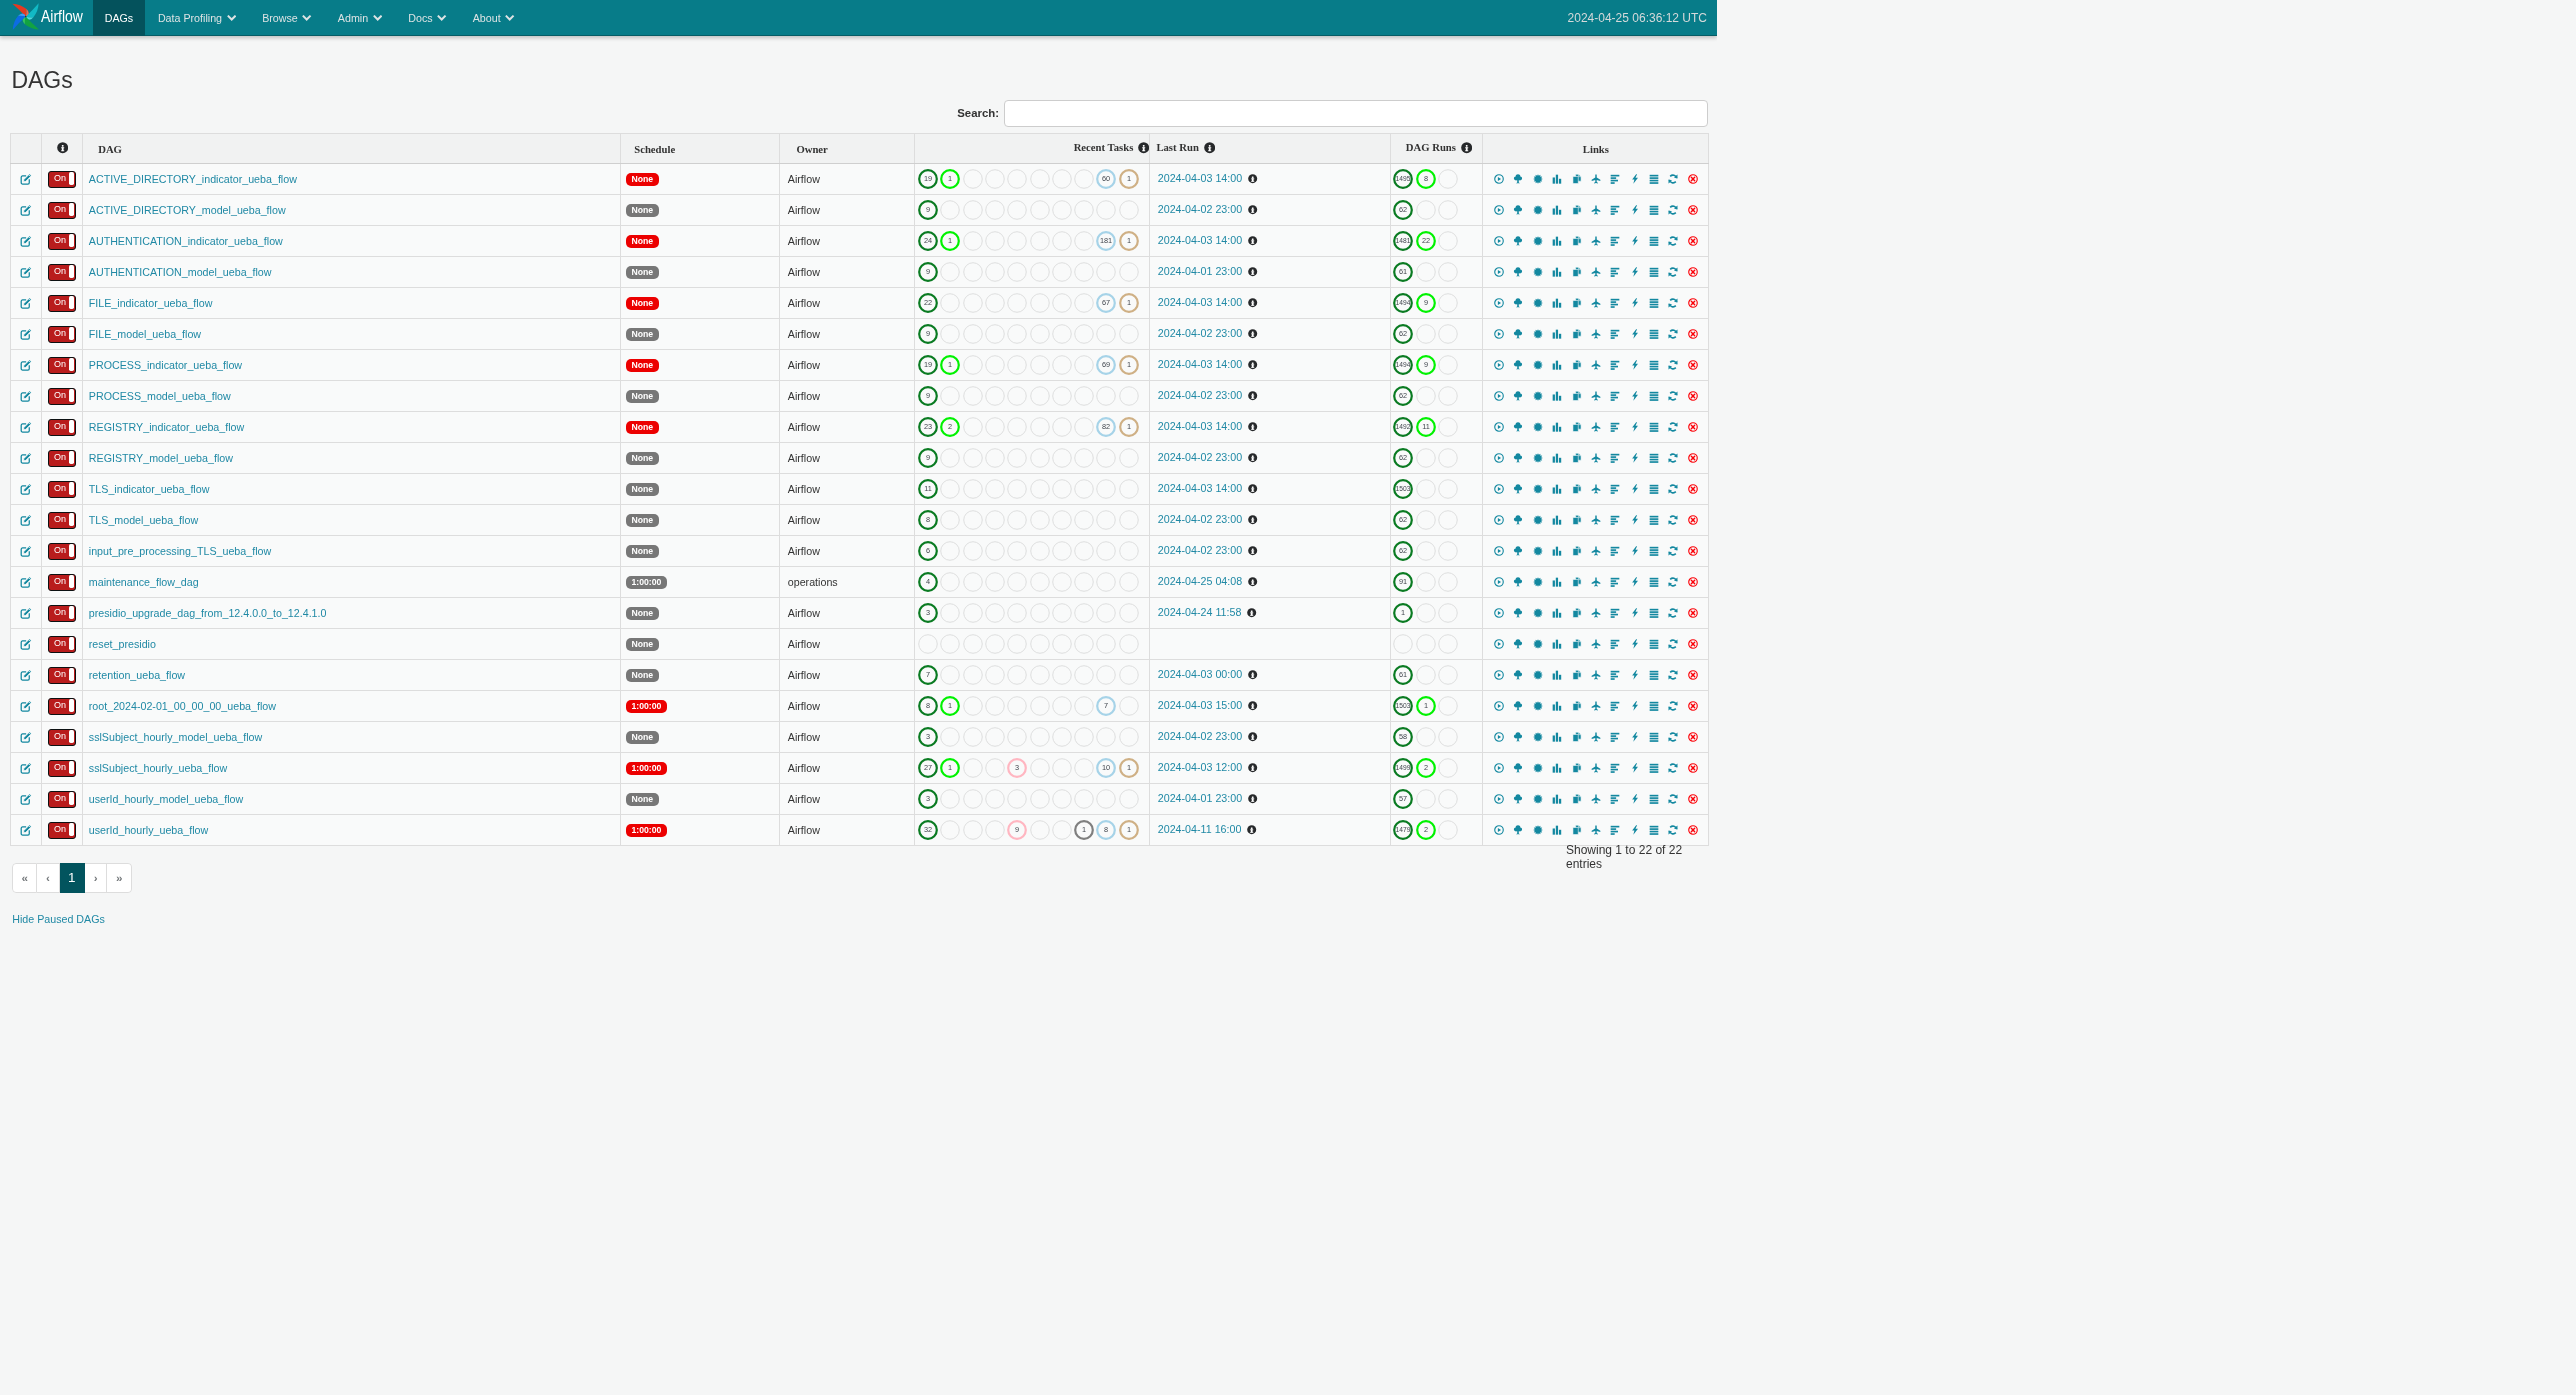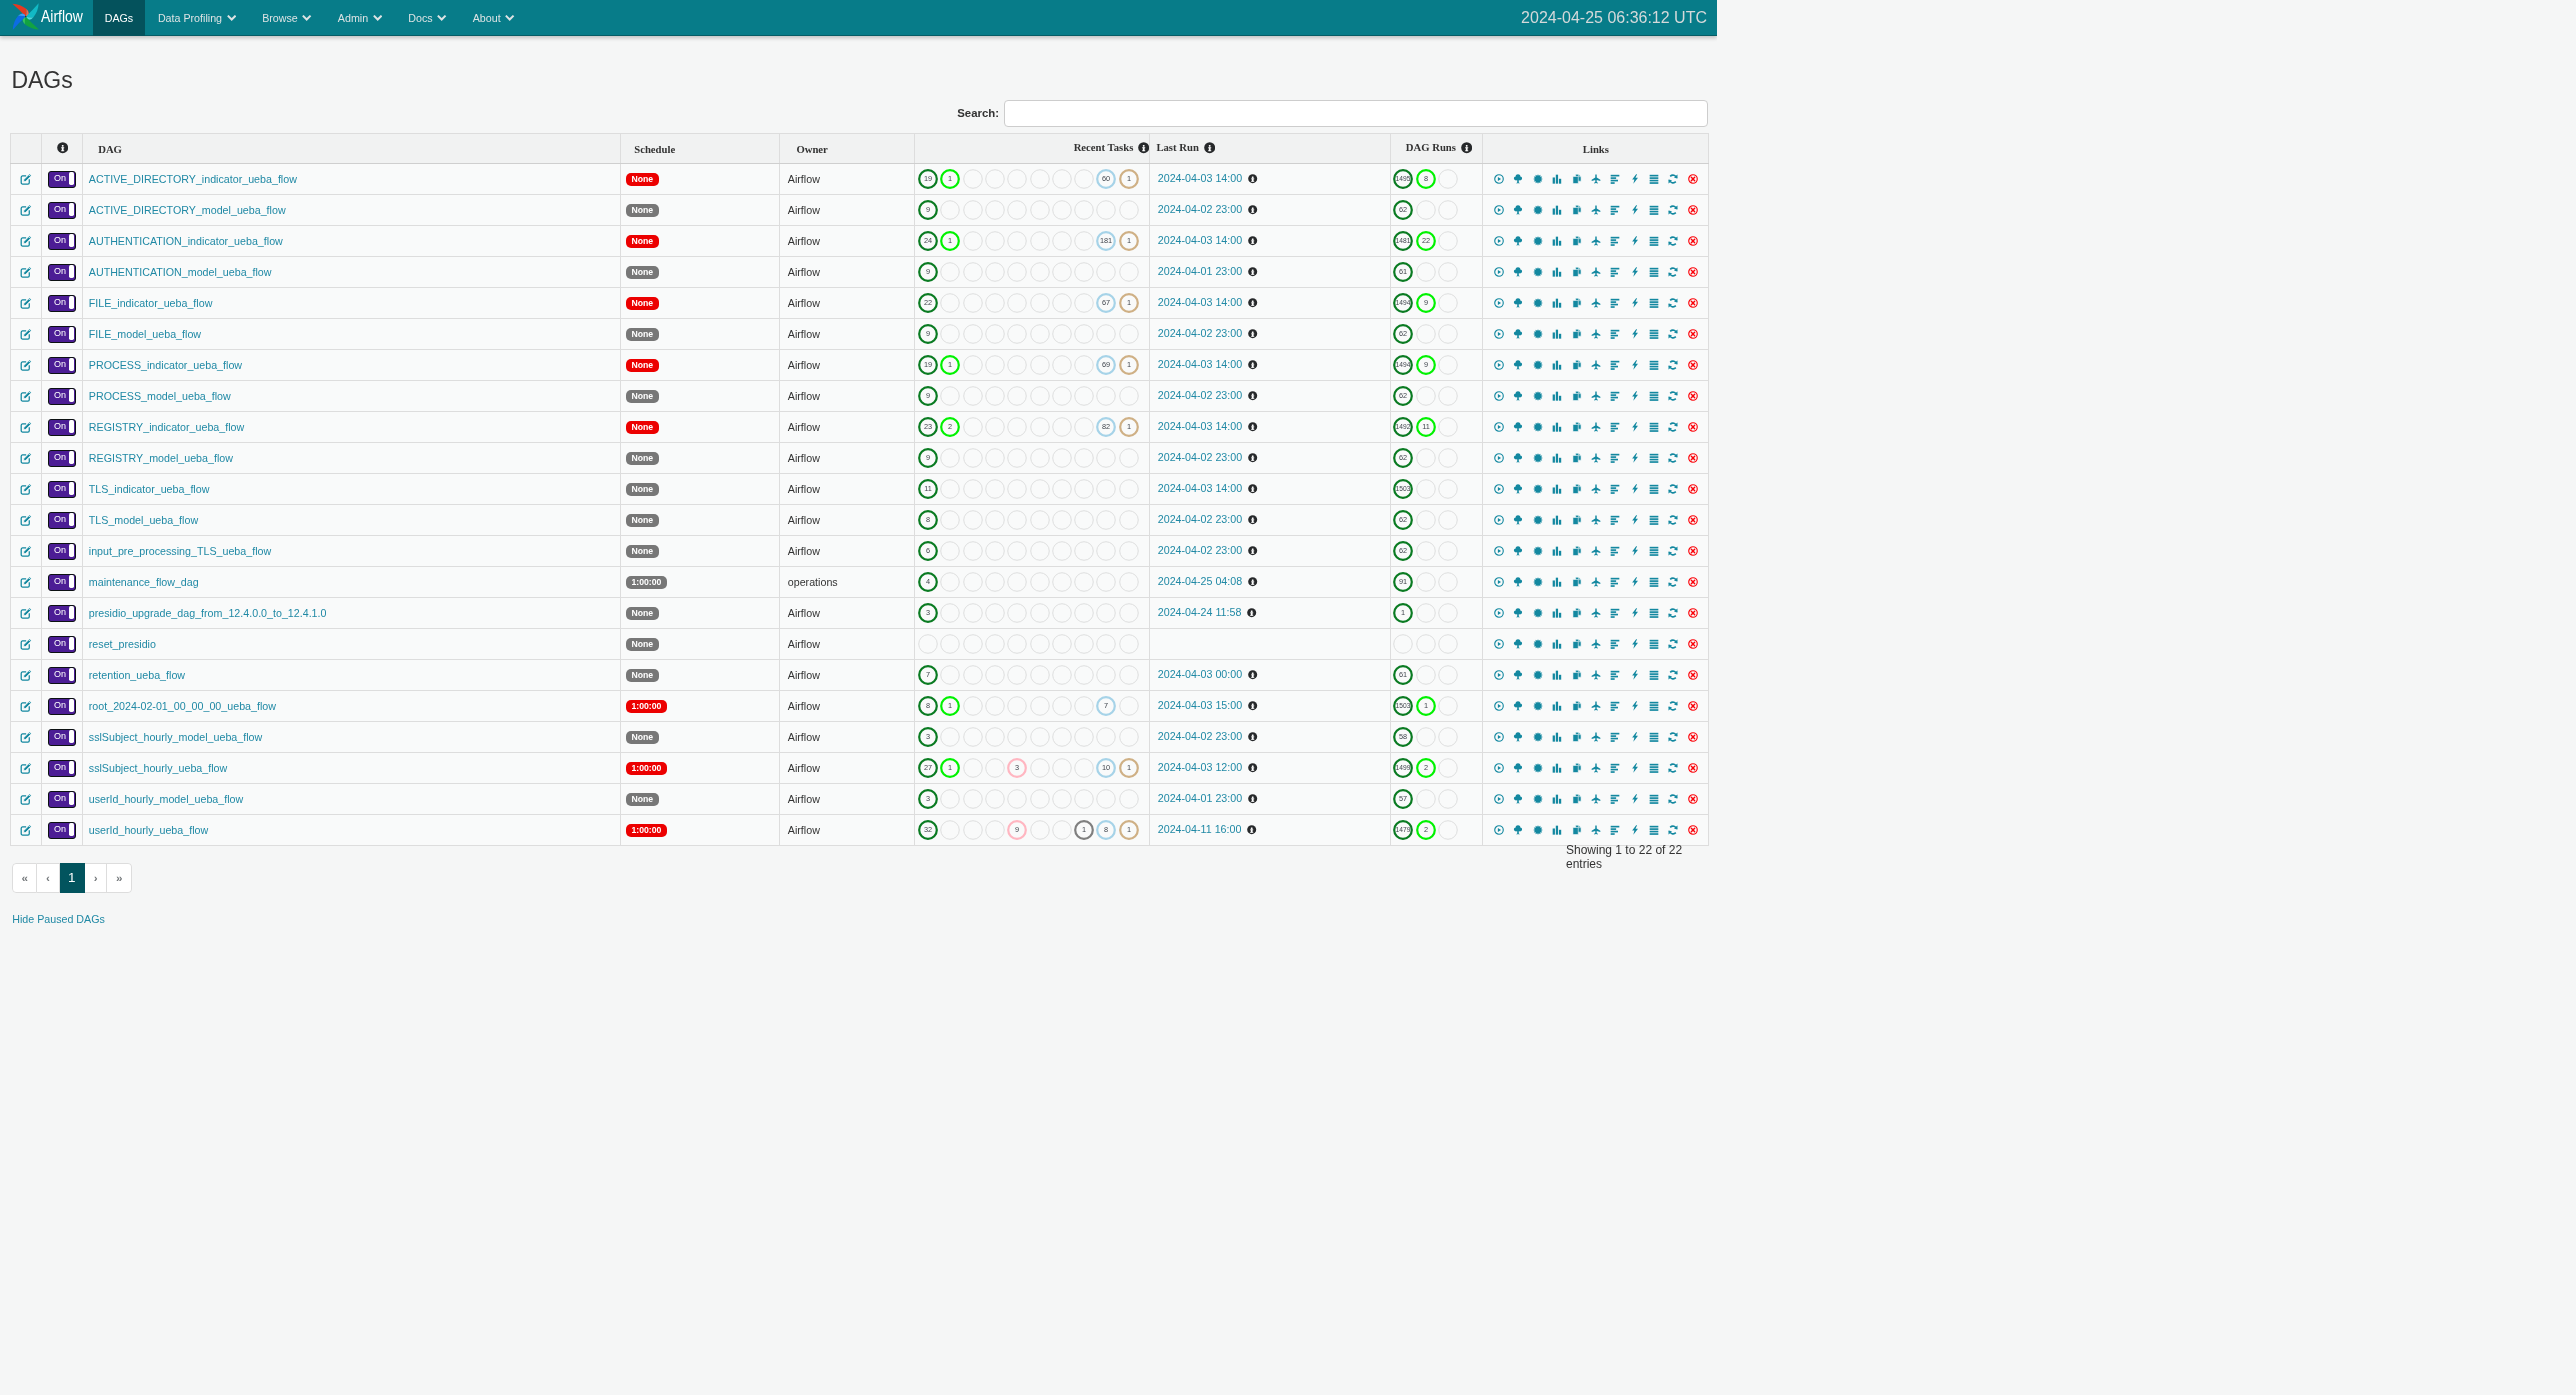--- a/index.html
+++ b/index.html
@@ -6,21 +6,21 @@
 body { font-family:"Liberation Sans",sans-serif; font-size:10.7px; color:#333; background:#f5f6f6; position:relative; }
 a { text-decoration:none; }
 
 
 .navbar { position:absolute; left:0; top:0; width:1717px; height:36px; background:#077c89; border-bottom:0.7px solid rgba(0,0,0,0.25); box-shadow:0 2px 4px rgba(0,0,0,0.22); z-index:5; }
 .brand-logo { position:absolute; left:11.4px; top:2.7px; }
 .brand { position:absolute; left:41px; top:0; height:36px; line-height:34px; color:#fff; font-size:17px; transform:scaleX(0.82); transform-origin:0 50%; }
 .nav { position:absolute; left:93px; top:0; height:36px; display:flex; }
 .nav .item { height:36px; line-height:36px; padding:0 13px; color:#dde3e4; font-size:10.7px; display:flex; align-items:center; }
 .nav .item.active { background:#04525c; color:#fff; padding:0 11.7px; }
-.clock { position:absolute; right:10px; top:0; height:36px; line-height:36px; color:#d5d9da; font-size:16px; }
+.clock { position:absolute; right:10px; top:0; height:36px; line-height:36px; color:#d5d9da; font-size:12px; }
 
 
 h1.pagetitle { position:absolute; left:11.4px; top:67px; font-size:23px; font-weight:400; color:#333; letter-spacing:0; }
 .searchlbl { position:absolute; left:869px; top:107px; width:130px; text-align:right; font-weight:bold; font-size:11.4px; color:#333; }
 .searchbox { position:absolute; left:1004px; top:100px; width:704px; height:26.5px; background:#fff; border:0.7px solid #cdcdcd; border-radius:4px; }
 
 
 table.dags { position:absolute; left:10.4px; top:133px; width:1697px; border-collapse:collapse; table-layout:fixed; background:#f9fafa; }
 table.dags th, table.dags td { border:0.7px solid #ddd; vertical-align:middle; }
 table.dags thead tr { height:30px; background:#f1f2f2;font-family:Liberation Serif, serif; }
@@ -46,21 +46,21 @@
 td.c-lr { padding-left:7.4px; }
 td.c-runs { padding-left:2px; }
 .cwrap { display:flex; align-items:center; height:20px; }
 .cwrap svg { flex:none; }
 a.lr { color:#2089a5; }
 .lri { margin-left:6px; display:inline-block; vertical-align:-1.3px; }
 .badge { display:inline-block; font-size:8.7px; font-weight:bold; color:#fff; padding:2px 5.4px 2.3px; border-radius:5px; line-height:1.05; }
 .badge-red { background:#ec0000; }
 .badge-grey { background:#777; }
 
-.tog { position:relative; width:28px; height:17px; background:#4c1d95; border:1.3px solid #0c1112; border-radius:3px; margin:0 auto; }
+.tog { position:relative; width:28px; height:17px; background:#b91c1c; border:1.3px solid #0c1112; border-radius:3px; margin:0 auto; }
 .tog span { position:absolute; left:4.7px; top:1px; color:#fff; font-size:9px; }
 .tog .knob { position:absolute; right:1.1px; top:0.8px; width:4.9px; height:13px; background:#fff; border-radius:1.7px; }
 
 .lks { display:flex; justify-content:space-between; padding:0 10.7px; align-items:center; }
 .lk { display:inline-flex; }
 
 
 .showing { position:absolute; left:1566px; top:843px; font-size:12px; color:#333; }
 .pager { position:absolute; left:12.2px; top:863px; display:flex; height:29.5px; border-radius:4px; overflow:hidden; box-shadow:0 0 0 0 transparent; }
 .pager .pg { height:29.5px; background:#fff; border:0.7px solid #ddd; border-left:none; color:#75797c; font-size:11.7px; font-weight:bold; display:flex; align-items:center; justify-content:center; }

